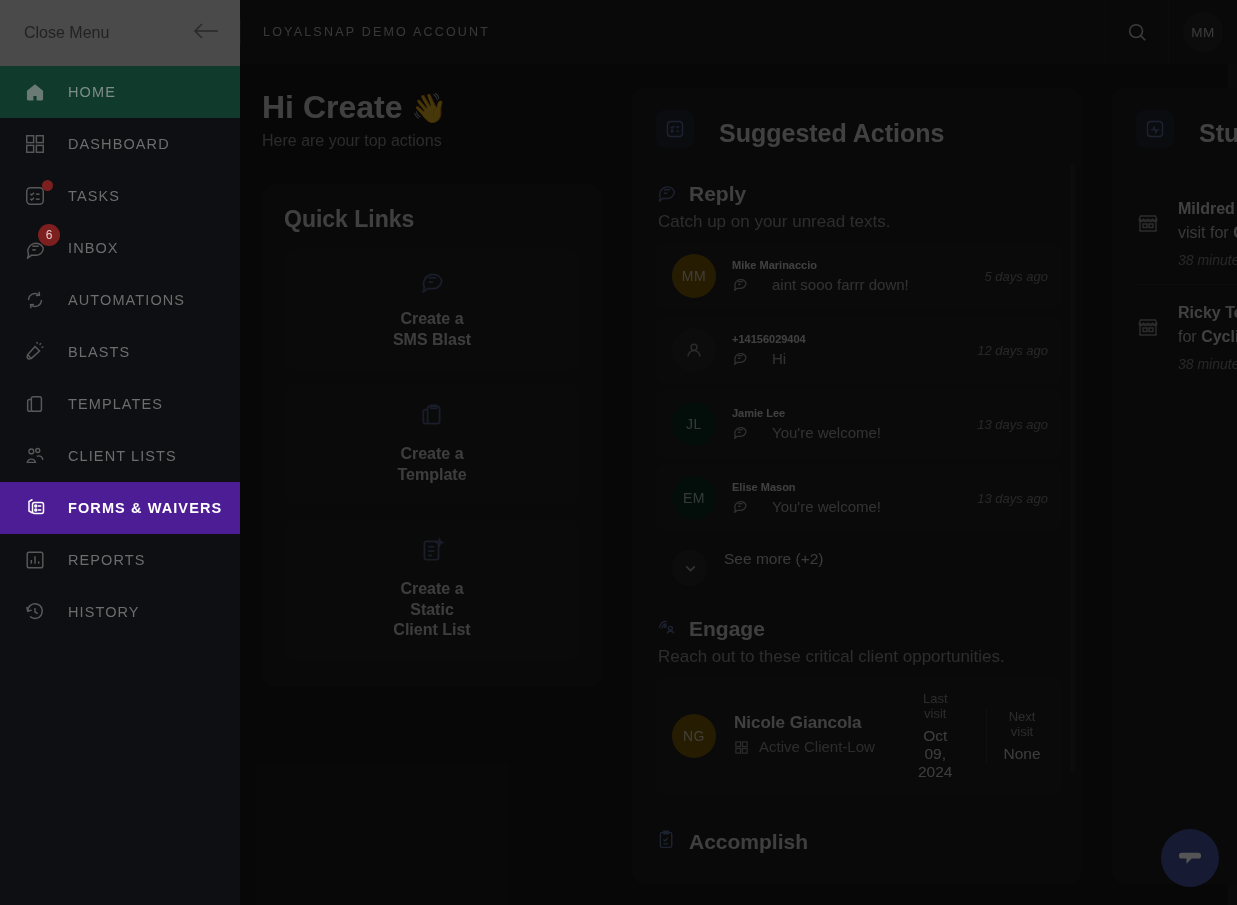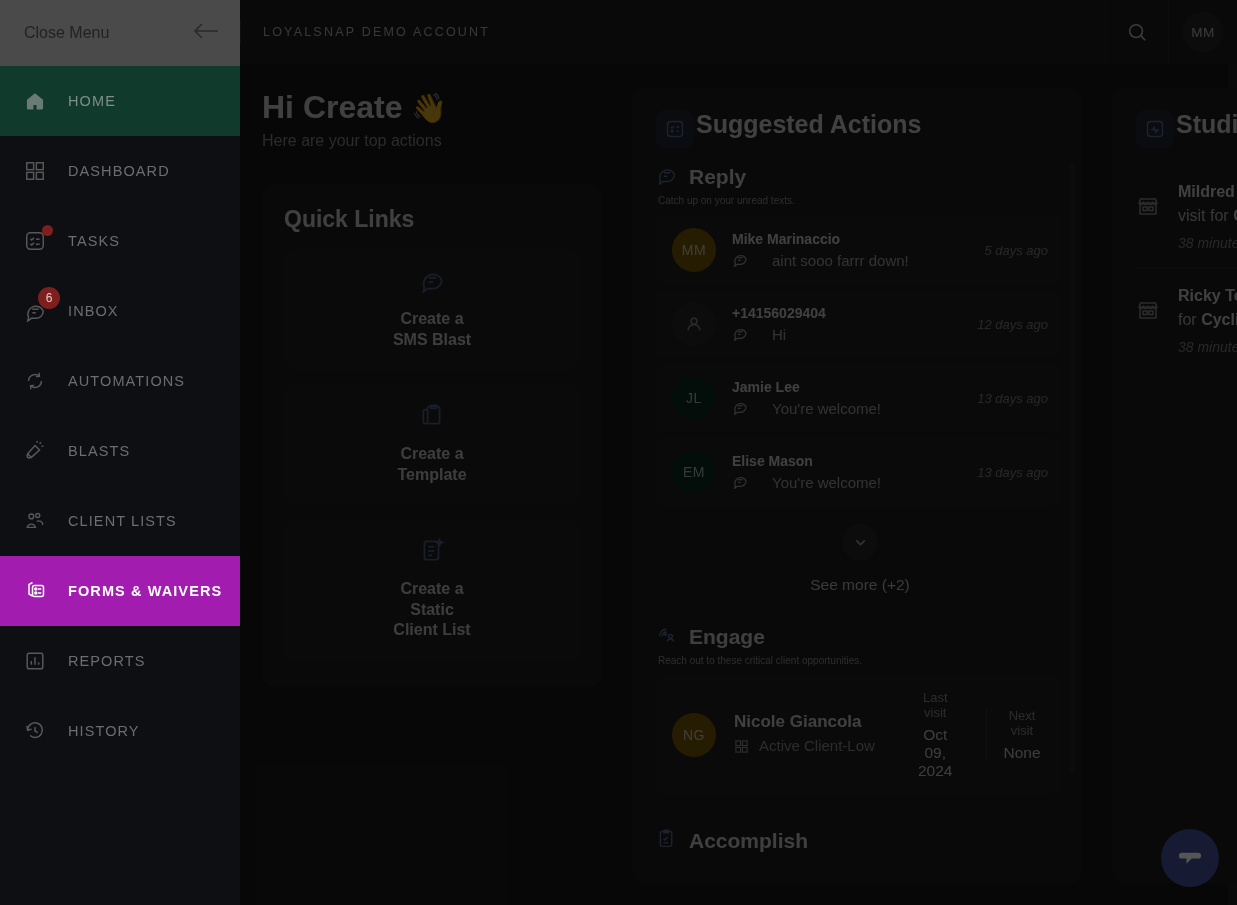--- a/index.html
+++ b/index.html
@@ -93,59 +93,59 @@
   .quicklink:last-child { margin-bottom: 0; }
   .quicklink .ql-icon svg { stroke: #5b6b96; }
   .quicklink .ql-label {
     color: #dcdcdc; font-size: 16px; font-weight: 700; line-height: 1.28;
     max-width: 92px;
   }
 
   
   #mid-col { width: 450px; flex: 0 0 450px; }
   #suggested-card { position: relative; padding: 22px 20px 18px 24px; height: 796px; overflow: hidden; }
-  .panel-head { display: flex; align-items: flex-start; gap: 2px; margin-bottom: 16px; }
+  .panel-head { display: flex; align-items: flex-end; gap: 25px; margin-bottom: 33px; }
   .panel-head .head-badge {
     width: 38px; height: 38px; border-radius: 9px; background: #262b3a;
     display: flex; align-items: center; justify-content: center;
   }
   .panel-head .head-badge svg { stroke: #6a7bab; }
   .panel-head .head-title { color: #e8e8e8; font-size: 25px; font-weight: 700; }
 
   .section { margin-bottom: 18px; }
   .section-head { display: flex; align-items: center; gap: 12px; }
   .section-head svg { stroke: #6a7bab; }
   .section-title { color: #e1e1e1; font-size: 21px; font-weight: 700; }
-  .section-sub { color: #a0a0a0; font-size: 10px; margin: 6px 0 10px 2px; }
+  .section-sub { color: #a0a0a0; font-size: 17px; margin: 6px 0 10px 2px; }
 
   .msg-list { }
   .msg-row {
     display: flex; align-items: center; gap: 16px;
     background: #262626; border-radius: 10px;
     padding: 12px 14px 12px 16px;
     margin-bottom: 6px;
   }
   .msg-avatar {
     width: 44px; height: 44px; border-radius: 50%; flex: 0 0 44px;
     display: flex; align-items: center; justify-content: center;
     font-size: 14px; color: #e9d9b8; letter-spacing: .5px;
   }
   .msg-avatar.amber { background: #8a6405; color: #e9dcc0; }
   .msg-avatar.green { background: #0e3325; color: #b9cfc5; }
   .msg-avatar.empty { background: #2b2b2b; }
   .msg-avatar.empty svg { stroke: #9a9a9a; }
   .msg-body { flex: 1 1 auto; min-width: 0; }
-  .msg-name { color: #e4e4e4; font-size: 14px; font-weight: 700; margin-bottom: 4px; }
+  .msg-name { color: #e4e4e4; font-size: 11px; font-weight: 700; margin-bottom: 4px; }
   .msg-preview { display: flex; align-items: center; gap: 24px; color: #b5b5b5; font-size: 15px; }
   .msg-preview svg { stroke: #b5b5b5; flex: 0 0 auto; }
   .msg-time { color: #8e8e8e; font-size: 13px; font-style: italic; white-space: nowrap; margin-left: 12px; text-align: center; }
 
   #see-more {
-    display: flex; align-items: center; gap: 16px;
-    padding: 12px 14px 12px 16px; margin-top: 4px; flex-direction: column;
+    display: flex; gap: 16px;
+    padding: 12px 14px 12px 16px; margin-top: 4px;
   }
   #see-more .chev {
     width: 36px; height: 36px; border-radius: 50%; background: #2b2b2b;
     display: flex; align-items: center; justify-content: center;
   }
   #see-more .chev svg { stroke: #bdbdbd; }
   #see-more-label { color: #cfcfcf; font-size: 15.5px; }
 
   
   .client-row {
@@ -195,33 +195,33 @@
   }
   #drawer-head {
     height: 66px; background: #4a4a4a;
     display: flex; align-items: center; justify-content: space-between;
     padding: 0 20px 0 24px;
   }
   #close-menu-label { color: #222; font-size: 16px; }
   #close-menu-arrow svg { stroke: #2a2a2a; }
 
   .nav-item {
-    position: relative; height: 70px;
+    position: relative; height: 52px;
     display: flex; align-items: center; gap: 20px; padding-left: 22px;
   }
   .nav-item .nav-icon { position: relative; width: 26px; height: 26px;
     display: flex; align-items: center; justify-content: center; }
   .nav-item .nav-icon svg { stroke: #585858; }
   .nav-item .nav-label {
     color: #6d6d6d; font-size: 14.5px; letter-spacing: 1.1px; font-weight: 400;
   }
   .nav-item.active { background: #0f3a2c; }
   .nav-item.active .nav-label { color: #7f8d88; }
   .nav-item.active .nav-icon svg { stroke: #6a7a74; fill: #6a7a74; }
-  .nav-item.hovered { background: #a21caf; }
+  .nav-item.hovered { background: #4c1d95; }
   .nav-item.hovered .nav-label { color: #ffffff; font-weight: 700; }
   .nav-item.hovered .nav-icon svg { stroke: #ffffff; }
 
   .badge-dot {
     position: absolute; top: -3px; right: -5px;
     width: 11px; height: 11px; border-radius: 50%; background: #7d1f1f;
   }
   .badge-count {
     position: absolute; top: -11px; right: -12px;
     min-width: 22px; height: 22px; border-radius: 11px; background: #7d1f1f;
@@ -619,20 +619,29 @@
           <path d="M4 15l8-9 5 5-9 8z"></path>
           <path d="M7.5 18.5a2.2 2.2 0 1 1-3-3"></path>
           <line x1="17" y1="4" x2="18.5" y2="2.5"></line>
           <line x1="19" y1="7" x2="21.2" y2="6.4"></line>
           <line x1="14.5" y1="3" x2="14.2" y2="1"></line>
         </svg>
       </span>
       <span class="nav-label">BLASTS</span>
     </div>
 
+    <div class="nav-item">
+      <span class="nav-icon">
+        <svg width="22" height="22" viewBox="0 0 24 24" fill="none" stroke-width="1.6">
+          <rect x="8" y="4" width="11" height="16" rx="2"></rect>
+          <path d="M8 7H6a2 2 0 0 0-2 2v9a2 2 0 0 0 2 2h2"></path>
+        </svg>
+      </span>
+      <span class="nav-label">TEMPLATES</span>
+    </div>
 
     <div class="nav-item">
       <span class="nav-icon">
         <svg width="22" height="22" viewBox="0 0 24 24" fill="none" stroke-width="1.5">
           <circle cx="8" cy="7" r="2.6"></circle>
           <circle cx="15" cy="6" r="2.2"></circle>
           <path d="M3.5 19a4.6 4.6 0 0 1 9 0z"></path>
           <path d="M14 12.5a4.3 4.3 0 0 1 6.5 3.8"></path>
         </svg>
       </span>

